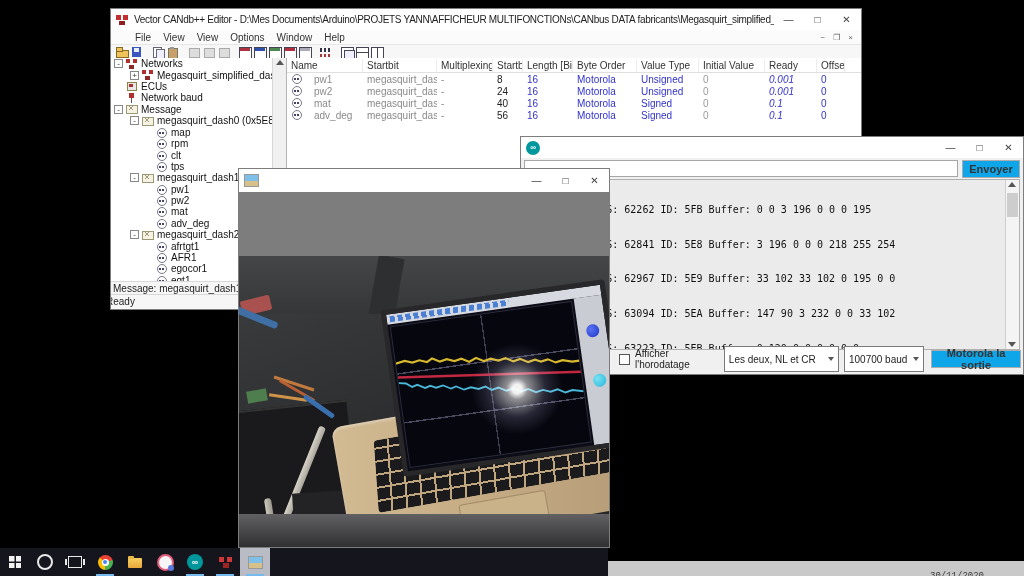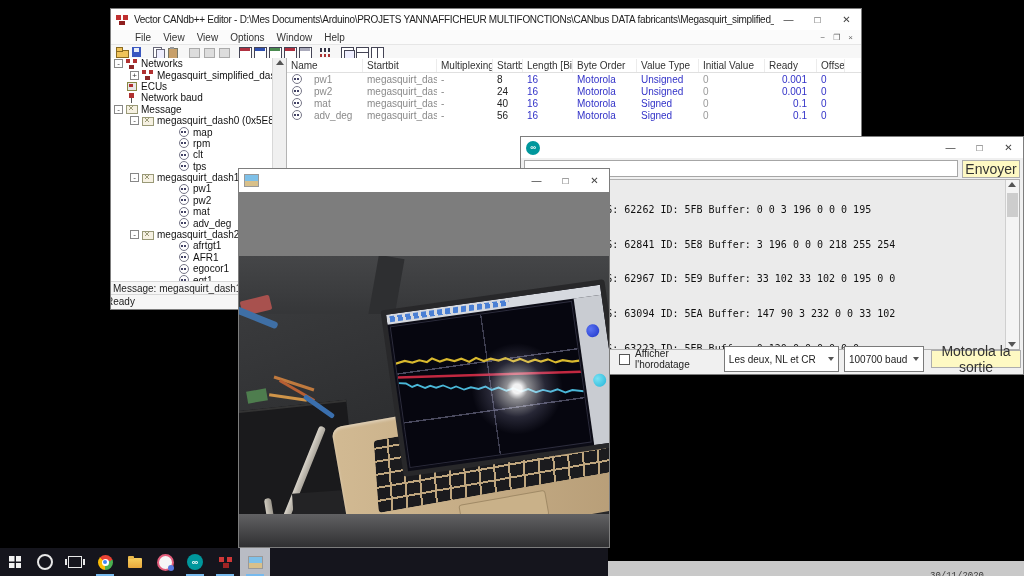--- a/index.html
+++ b/index.html
@@ -36,21 +36,21 @@
   .i-hex::after{content:'';position:absolute;left:1px;top:8px;width:11px;height:3px;background:repeating-linear-gradient(90deg,#a33 0 2px,transparent 2px 4px);}
   .i-tile::before{content:'';position:absolute;left:1px;top:1px;width:11px;height:10px;background:#fff;border:1px solid #445;}
   .i-tile.h::after{content:'';position:absolute;left:1px;top:6px;width:13px;height:1px;background:#445;}
   .i-tile.v::after{content:'';position:absolute;left:7px;top:1px;width:1px;height:12px;background:#445;}
   .i-tile.c::after{content:'';position:absolute;left:4px;top:4px;width:9px;height:8px;background:#eef;border:1px solid #445;}
   #candb .cbody{position:absolute;top:49px;bottom:28px;left:0;right:0;display:flex;}
   #candb .tree{width:175px;background:#fff;border-right:1px solid #b4b4b4;overflow:hidden;position:relative;font-size:10px;color:#111;}
   .trow{height:11.4px;display:flex;align-items:center;white-space:nowrap;}
   .trow .exp{width:9px;height:9px;border:1px solid #888;background:#fff;font-size:8px;line-height:7px;text-align:center;color:#333;margin-right:3px;box-sizing:border-box;flex:none;}
   .trow .noexp{width:9px;margin-right:3px;flex:none;}
-  .l0{padding-left:3px;} .l1{padding-left:19px;} .l2{padding-left:55px;}
+  .l0{padding-left:3px;} .l1{padding-left:19px;} .l2{padding-left:33px;align-items:flex-end;}
   .tic{display:inline-block;position:relative;width:12px;height:10px;margin-right:3px;flex:none;}
   .tic.net::before{content:'';position:absolute;left:0;top:0;width:4px;height:4px;background:#b03030;box-shadow:7px 0 0 #b03030;}
   .tic.net::after{content:'';position:absolute;left:3px;top:6px;width:5px;height:4px;background:#8c2828;}
   .tic.ecu::before{content:'';position:absolute;left:1px;top:1px;width:8px;height:7px;background:#e8e8e8;border:1px solid #884;}
   .tic.ecu::after{content:'';position:absolute;left:3px;top:3px;width:4px;height:3px;background:#b03030;}
   .tic.node::before{content:'';position:absolute;left:3px;top:0px;width:5px;height:5px;background:#b03030;}
   .tic.node::after{content:'';position:absolute;left:5px;top:5px;width:1px;height:5px;background:#555;}
   .tic.msg::before{content:'';position:absolute;left:0;top:1px;width:10px;height:7px;background:#f6f1e2;border:1px solid #997;}
   .tic.msg::after{content:'';position:absolute;left:1px;top:2px;width:8px;height:4px;background:linear-gradient(135deg,transparent 44%,#997 46%,#997 54%,transparent 56%),linear-gradient(45deg,transparent 44%,#997 46%,#997 54%,transparent 56%);}
   .tic.sig::before{content:'';position:absolute;left:1px;top:0px;width:8px;height:8px;border:1px solid #778;border-radius:50%;background:#fff;}
@@ -61,33 +61,33 @@
   #candb .tablewrap{flex:1;background:#fff;font-size:10px;overflow:hidden;}
   .thead,.trrow{display:grid;grid-template-columns:76px 74px 56px 30px 50px 64px 62px 66px 52px 28px;align-items:center;}
   .thead{height:13px;border-bottom:1px solid #e0e0e0;color:#333;margin-top:1px;}
   .thead span{border-right:1px solid #ececec;padding-left:4px;height:13px;line-height:13px;white-space:nowrap;overflow:hidden;}
   .trrow{height:12px;color:#222;}
   .trrow span{padding-left:4px;white-space:nowrap;overflow:hidden;}
   .trrow span:nth-child(2),.trrow span:nth-child(3){color:#8a8a8a;}
   .trrow span:nth-child(5),.trrow span:nth-child(6),.trrow span:nth-child(7),
   .trrow span:nth-child(10){color:#3232c8;}
   .trrow span:nth-child(8){color:#9a9a9a;}
-  .trrow span:nth-child(9){color:#3232c8;text-align:right;padding-right:10px;}
+  .trrow span:nth-child(9){color:#3232c8;padding-right:10px;font-style:italic;}
   .namecell{display:flex;align-items:center;padding-left:10px;}
   #candb .stmsg{position:absolute;left:0;right:0;bottom:14px;height:13px;background:#f6f6f6;border-top:1px solid #d8d8d8;font-size:10px;color:#222;padding-left:2px;line-height:13px;overflow:hidden;white-space:nowrap;}
   #candb .stready{position:absolute;left:0;right:0;bottom:0;height:14px;background:#f6f6f6;border-top:1px solid #d8d8d8;font-size:10px;color:#222;line-height:13px;overflow:hidden;}
   #candb .stready span{display:inline-block;margin-left:-5px;}
   .candbico{width:13px;height:12px;position:relative;flex:none;}
   .candbico::before{content:'';position:absolute;left:0;top:1px;width:5px;height:5px;background:#c03030;box-shadow:7px 0 0 #c03030;}
   .candbico::after{content:'';position:absolute;left:3px;top:7px;width:6px;height:4px;background:#902020;}
   
   #teensy{left:520px;top:136px;width:504px;height:239px;background:#f0f0f0;z-index:2;}
   #teensy .sendrow{height:21px;display:flex;align-items:center;padding:2px 3px;box-sizing:border-box;gap:4px;}
   #teensy input{flex:1;height:15px;border:1px solid #a6a6a6;background:#fff;font-size:10px;padding:0 3px;}
-  .btn{background:#fef9c3;border:1px solid #adadad;font-size:14px;color:#333;height:18px;display:flex;align-items:center;justify-content:center;font-family:"Liberation Sans",sans-serif;}
+  .btn{background:#0ea5e9;border:1px solid #adadad;font-size:11px;color:#333;height:18px;display:flex;align-items:center;justify-content:center;font-family:"Liberation Sans",sans-serif;font-weight:bold;}
   #teensy .serial{position:absolute;top:42px;left:3px;right:3px;bottom:24px;background:#ebebeb;border:1px solid #b0b0b0;
      font-family:"DejaVu Sans Mono",monospace;font-size:10px;line-height:11.55px;color:#111;overflow:hidden;}
   #teensy .slines{padding:1px 0 0 3px;white-space:pre;}
   .vsb{position:absolute;top:0;right:0;bottom:0;width:13px;background:#f4f4f4;border-left:1px solid #cfcfcf;}
   .vsb .thumb{position:absolute;top:13px;left:1px;width:11px;height:24px;background:#cdcdcd;}
   #teensy .sbot{position:absolute;left:2px;right:2px;bottom:5px;height:20px;display:flex;align-items:center;font-size:10px;color:#222;}
   .cbx{width:11px;height:11px;border:1px solid #555;background:#fff;box-sizing:border-box;flex:none;}
   .combo{height:17px;background:#fff;border:1px solid #7a7a7a;display:flex;align-items:center;font-size:10px;padding:12px 4px;position:relative;box-sizing:border-box;justify-content:center;}
   .dda{width:0;height:0;border-left:3.5px solid transparent;border-right:3.5px solid transparent;border-top:4px solid #555;margin-left:7px;}
   

